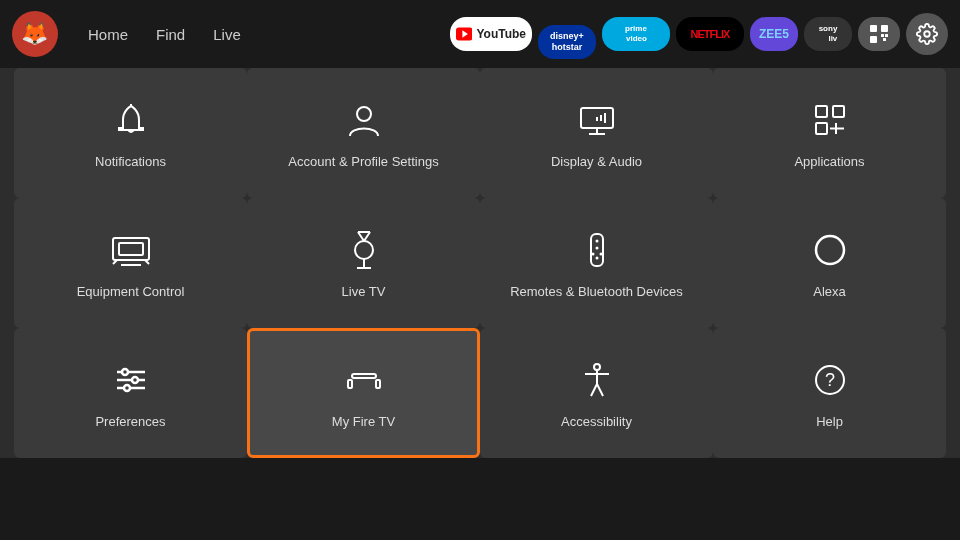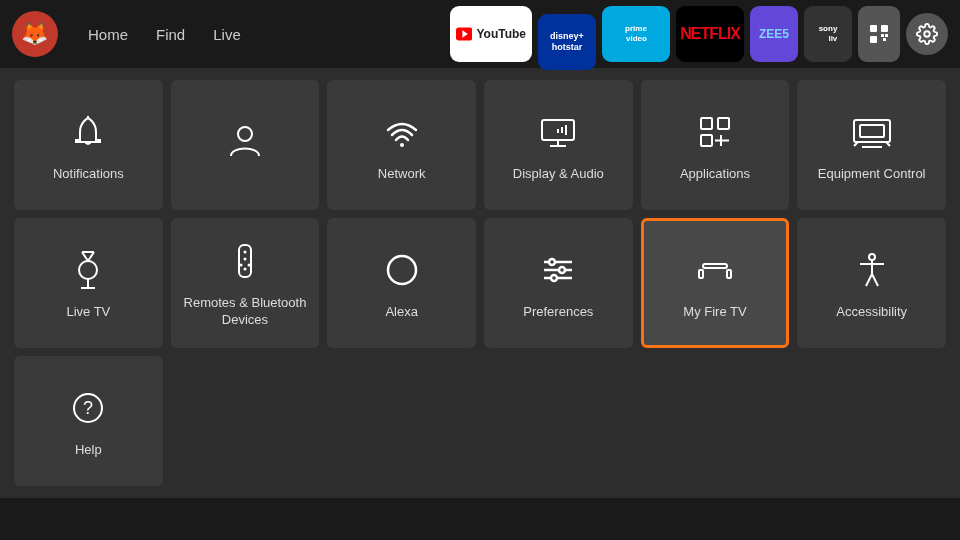--- a/index.html
+++ b/index.html
@@ -41,22 +41,22 @@
       cursor: pointer;
       border-radius: 4px;
     }
     .app-icons {
       display: flex;
       align-items: center;
       gap: 6px;
       margin-left: auto;
     }
     .app-icon {
-      height: 56px;
-      border-radius: 9px;
+      height: 34px;
+      border-radius: 16px;
       display: flex; align-items: center; justify-content: center;
       font-size: 11px;
       font-weight: bold;
       cursor: pointer;
       overflow: hidden;
       flex-shrink: 0;
     }
     .app-icon.youtube {
       background: white;
       width: 82px;
@@ -78,21 +78,21 @@
       width: 68px;
       color: white;
       font-size: 8px;
       text-align: center;
       padding: 0 4px;
     }
     .app-icon.netflix {
       background: #000;
       width: 68px;
       color: #e50914;
-      font-size: 16px;
+      font-size: 11px;
       font-weight: 900;
       letter-spacing: -1px;
     }
     .app-icon.zee5 {
       background: #6347d9;
       width: 48px;
       color: #7dd3fc;
       font-size: 12px;
     }
     .app-icon.sony {
@@ -113,25 +113,24 @@
       height: 42px;
       border-radius: 50%;
       color: white;
       font-size: 20px;
     }
 
     
     .settings-area {
       background: #2d2d2d;
       margin: 0;
-      padding: 12px 14px;
+      padding: 0 14px;
       display: grid;
-      grid-template-columns: repeat(6, 1fr);
+      grid-template-columns: repeat(4, 1fr);
       grid-template-rows: repeat(3, auto);
-      gap: 8px;
     }
     .settings-tile {
       background: #3a3a3a;
       border-radius: 6px;
       display: flex;
       flex-direction: column;
       align-items: center;
       justify-content: center;
       padding: 18px 10px 16px;
       cursor: pointer;
@@ -226,31 +225,23 @@
       <path d="M19 32 Q22 36 25 32"></path>
     </svg>
     <span class="tile-label">Notifications</span>
   </div>
 
   <div class="settings-tile">
     <svg class="tile-svg" viewBox="0 0 44 44" fill="none" stroke="white" stroke-width="2">
       <circle cx="22" cy="16" r="7"></circle>
       <path d="M8 38 C8 28 36 28 36 38"></path>
     </svg>
-  </div>
-
-  <div class="settings-tile">
-    <svg class="tile-svg" viewBox="0 0 44 44" fill="none" stroke="white" stroke-width="2.5">
-      <path d="M8 20 Q22 8 36 20" stroke-linecap="round"></path>
-      <path d="M12 25 Q22 15 32 25" stroke-linecap="round"></path>
-      <path d="M16 30 Q22 23 28 30" stroke-linecap="round"></path>
-      <circle cx="22" cy="35" r="2" fill="white" stroke="none"></circle>
-    </svg>
-    <span class="tile-label">Network</span>
-  </div>
+    <span class="tile-label">Account &amp; Profile Settings</span>
+  </div>
+
 
   <div class="settings-tile">
     <svg class="tile-svg" viewBox="0 0 44 44" fill="none" stroke="white" stroke-width="2">
       <rect x="6" y="10" width="32" height="20" rx="2"></rect>
       <line x1="22" y1="30" x2="22" y2="36"></line>
       <line x1="14" y1="36" x2="30" y2="36"></line>
       <line x1="26" y1="17" x2="26" y2="23"></line>
       <line x1="30" y1="15" x2="30" y2="25"></line>
       <line x1="22" y1="19" x2="22" y2="23"></line>
     </svg>

